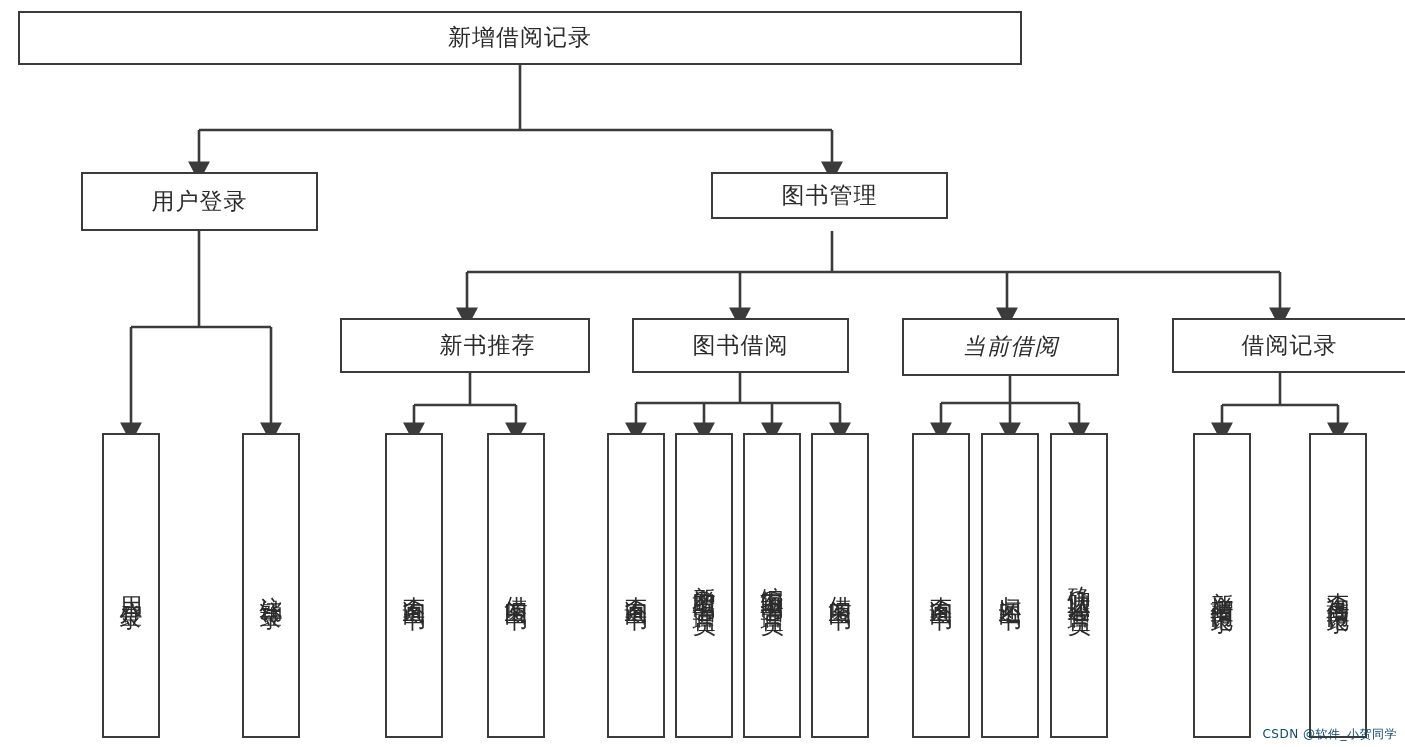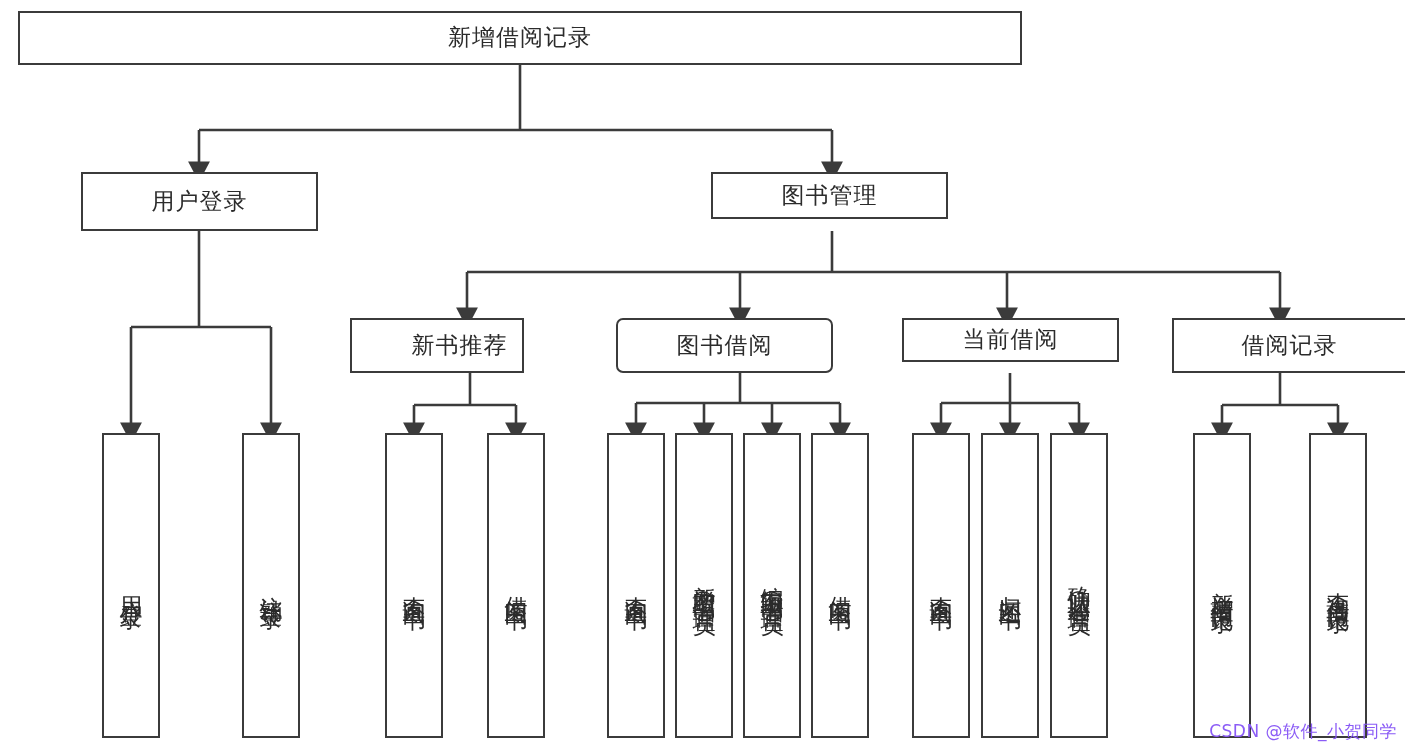--- a/index.html
+++ b/index.html
@@ -28,22 +28,22 @@
     text-orientation:upright;
     font-size:23px;
     letter-spacing:4px;
     line-height:1;
     padding:4px 0;
   }
   .watermark{
     position:absolute;
     right:8px;
     bottom:4px;
-    font-size:17px;
-    color:#8b5cf6;
+    font-size:12px;
+    color:#0c4a6e;
     letter-spacing:0.5px;
     white-space:nowrap;
     user-select:none;
     margin-top:28px;
   }
 </style>
 </head>
 <body>
 
 <div id="stage">
@@ -96,23 +96,23 @@
       <path d="M1222,405 L1222,425" marker-end="url(#arrow)"></path>
       <path d="M1338,405 L1338,425" marker-end="url(#arrow)"></path>
     </g>
   </svg>
 
   <div class="node h" style="left:18px;top:11px;width:1004px;height:54px;">新增借阅记录</div>
 
   <div class="node h" style="left:81px;top:172px;width:237px;height:59px;">用户登录</div>
   <div class="node h" style="left:711px;top:172px;width:237px;height:47px;">图书管理</div>
 
-  <div class="node h" style="left:350px;top:318px;width:174px;height:55px;padding-left:45px;">新书推荐</div>
-  <div class="node h" style="left:616px;top:318px;width:217px;height:55px;border-radius:7px;">图书借阅</div>
-  <div class="node h" style="left:902px;top:318px;width:217px;height:44px;">当前借阅</div>
+  <div class="node h" style="left:340px;top:318px;width:250px;height:55px;padding-left:45px;">新书推荐</div>
+  <div class="node h" style="left:632px;top:318px;width:217px;height:55px;">图书借阅</div>
+  <div class="node h" style="left:902px;top:318px;width:217px;height:58px;font-style:italic;">当前借阅</div>
   <div class="node h" style="left:1172px;top:318px;width:235px;height:55px;">借阅记录</div>
 
   <div class="node v" style="left:102px;top:433px;width:58px;height:305px;">用户登录</div>
   <div class="node v" style="left:242px;top:433px;width:58px;height:305px;">注销登录</div>
 
   <div class="node v" style="left:385px;top:433px;width:58px;height:305px;">查询图书</div>
   <div class="node v" style="left:487px;top:433px;width:58px;height:305px;">借阅图书</div>
 
   <div class="node v" style="left:607px;top:433px;width:58px;height:305px;">查询图书</div>
   <div class="node v" style="left:675px;top:433px;width:58px;height:305px;">新增图书（管理员）</div>

